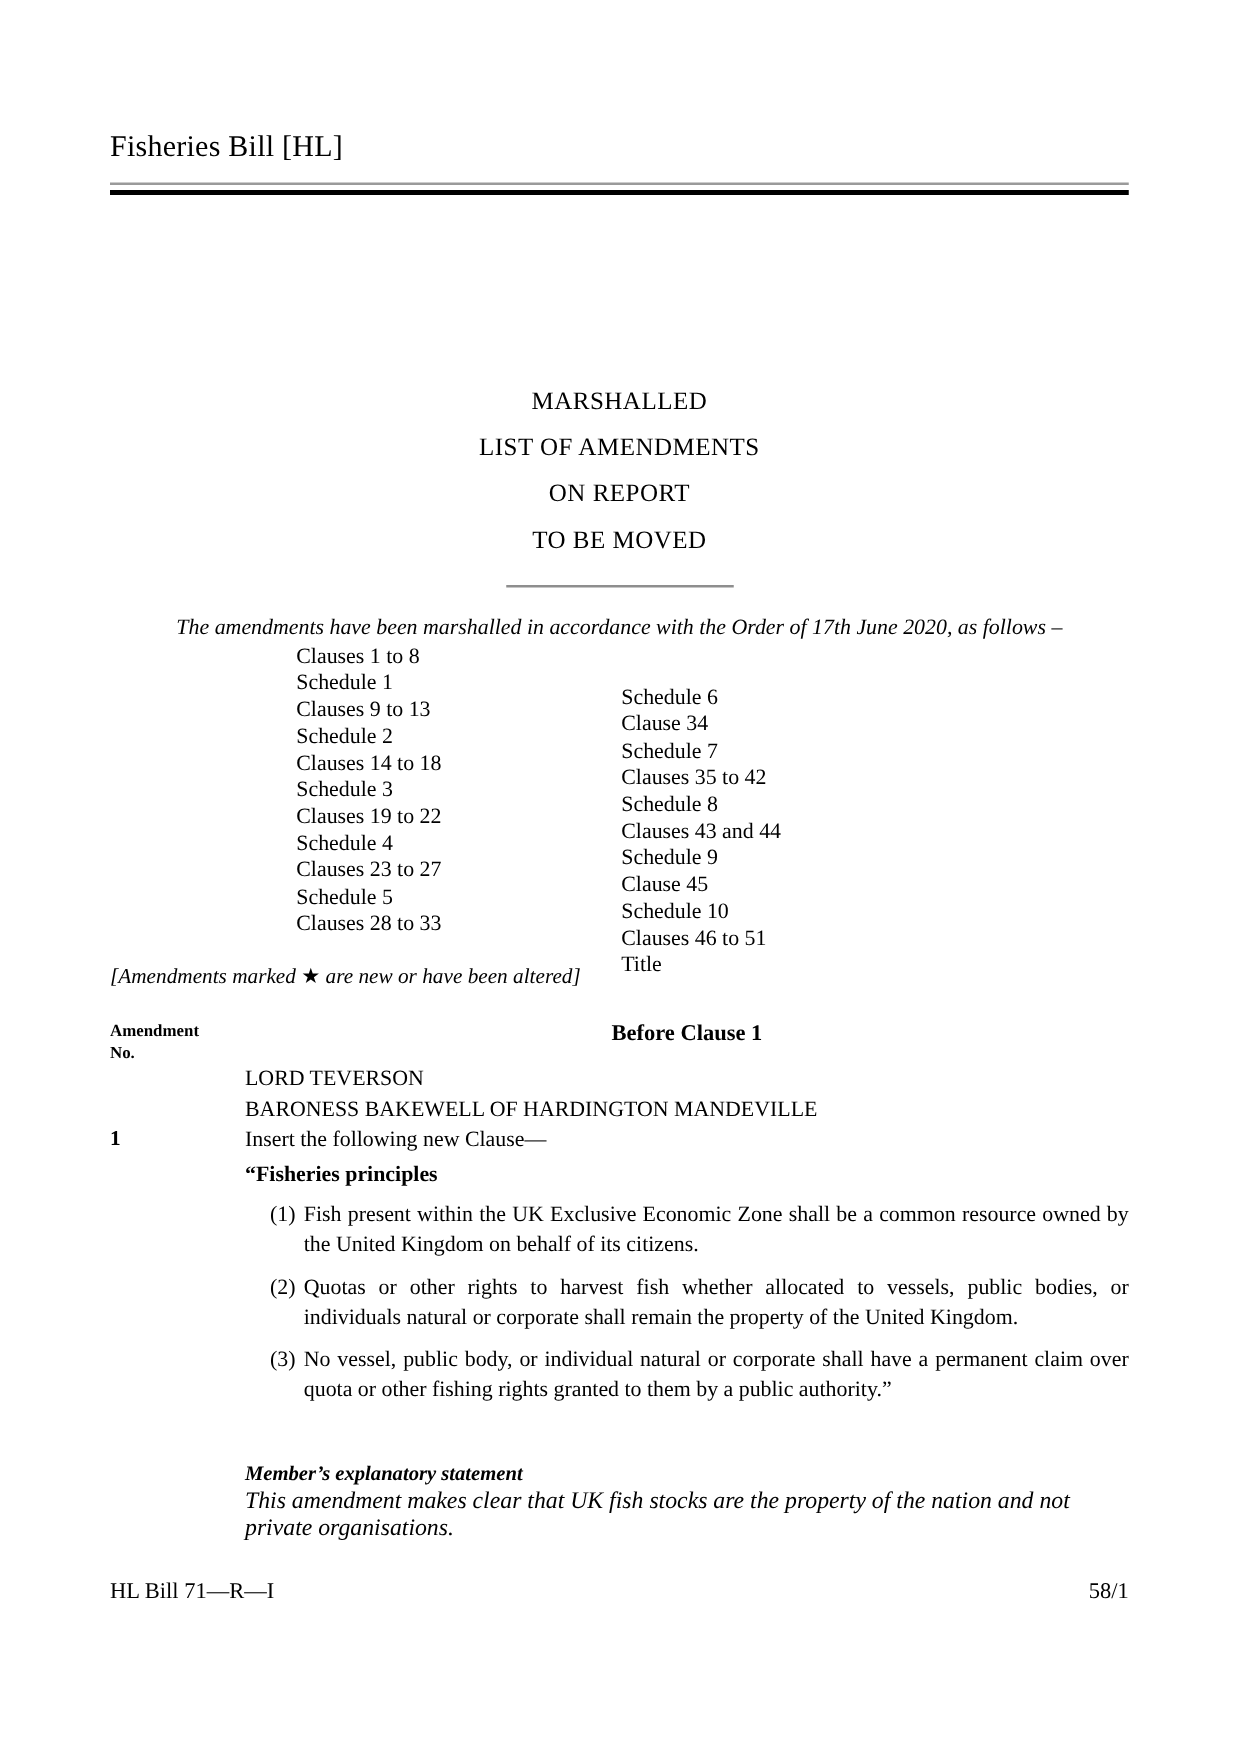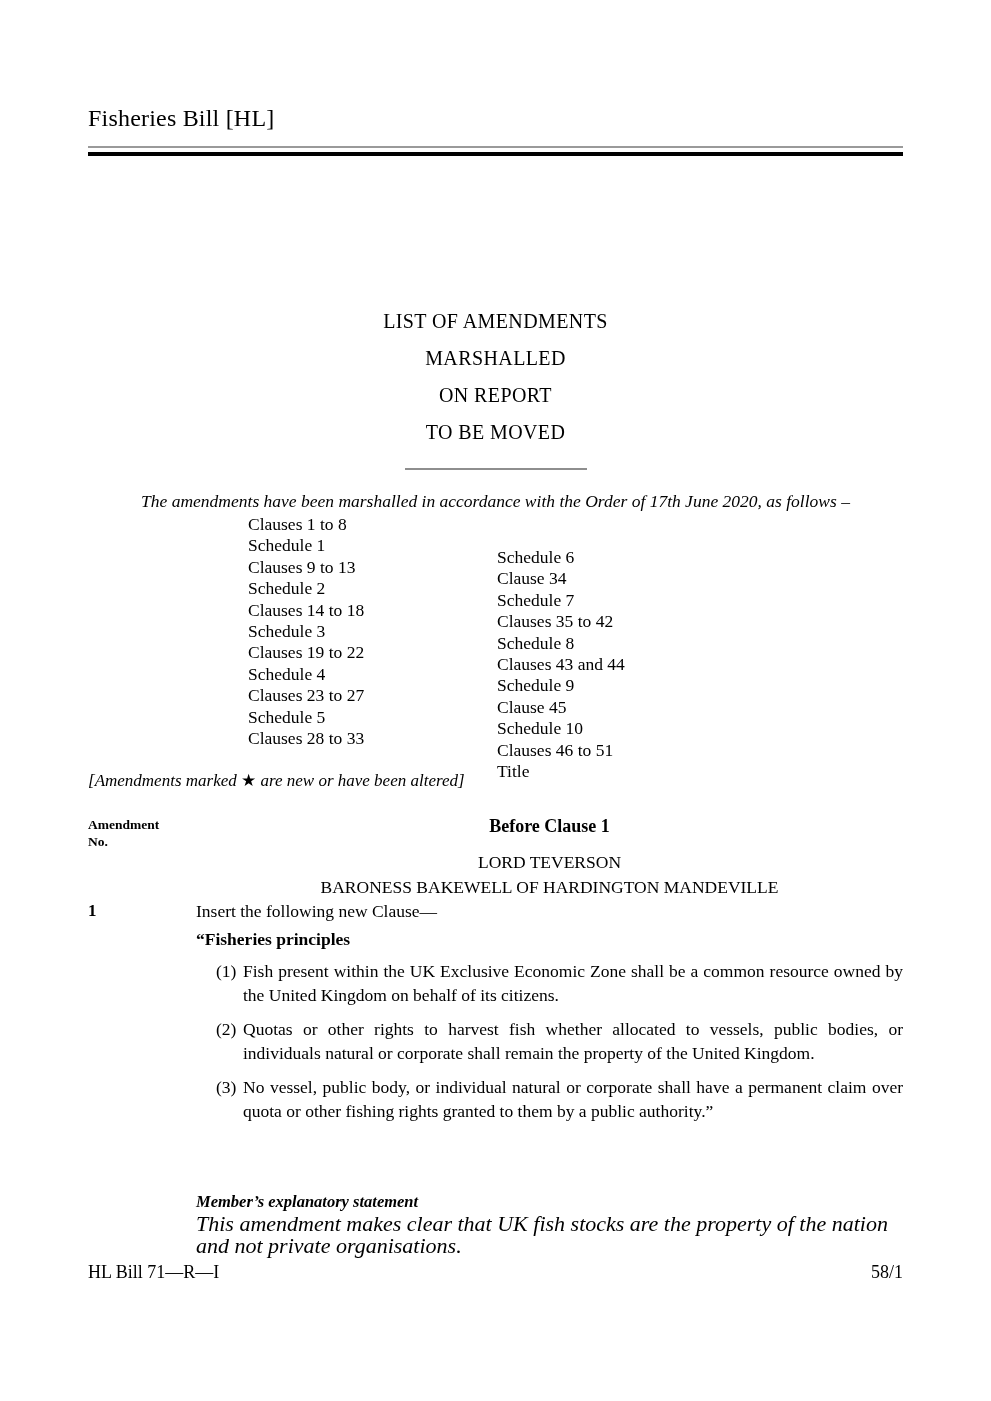--- a/index.html
+++ b/index.html
@@ -87,21 +87,21 @@
     font-size: 17.5px;
   }
 
   
   .col-list {
     position: absolute;
     top: 514px;
     font-size: 17.5px;
     line-height: 21.4px;
   }
-  .col-left { left: 237px; margin-left: 11px; }
+  .col-left { left: 237px; }
   .col-right { left: 497px; margin-top: 33px; }
   .col-list div { white-space: nowrap; }
 
   
   .star-note {
     position: absolute;
     left: 88px;
     top: 770px;
     width: 815px;
     font-style: italic;
@@ -128,21 +128,20 @@
     width: 707px;
     text-align: center;
     font-size: 18px;
     font-weight: bold;
   }
   .sponsors {
     position: absolute;
     left: 196px;
     top: 850px;
     width: 707px;
-    text-align: center;
     font-size: 17.5px;
     line-height: 24.5px;
   }
 
   .amend-no {
     position: absolute;
     left: 88px;
     top: 901px;
     font-size: 17px;
     font-weight: bold;
@@ -188,24 +187,23 @@
     position: absolute;
     left: 196px;
     top: 1168px;
     width: 707px;
   }
   .explan-head {
     font-size: 16.5px;
     font-style: italic;
     font-weight: bold;
     line-height: 22px;
-    margin-top: 23px;
   }
   .explan-body {
-    font-size: 22px;
+    font-size: 19px;
     font-style: italic;
     line-height: 22px;
   }
 
   
   .footer-left {
     position: absolute;
     left: 88px;
     top: 1262px;
     font-size: 18px;
@@ -220,22 +218,22 @@
 </head>
 <body>
 
 <div class="page">
 
   <div class="doc-title">Fisheries Bill [HL]</div>
   <div class="rule-top-thin"></div>
   <div class="rule-top-thick"></div>
 
   <div class="head-block">
+    <div class="head-line">MARSHALLED</div>
     <div class="head-line">LIST OF AMENDMENTS</div>
-    <div class="head-line">MARSHALLED</div>
     <div class="head-line">ON REPORT</div>
     <div class="head-line">TO BE MOVED</div>
   </div>
 
   <div class="short-rule"></div>
 
   <div class="marshal-note">The amendments have been marshalled in accordance with the Order of 17th June 2020, as follows –</div>
 
   <div class="col-list col-left">
     <div>Clauses 1 to 8</div>

